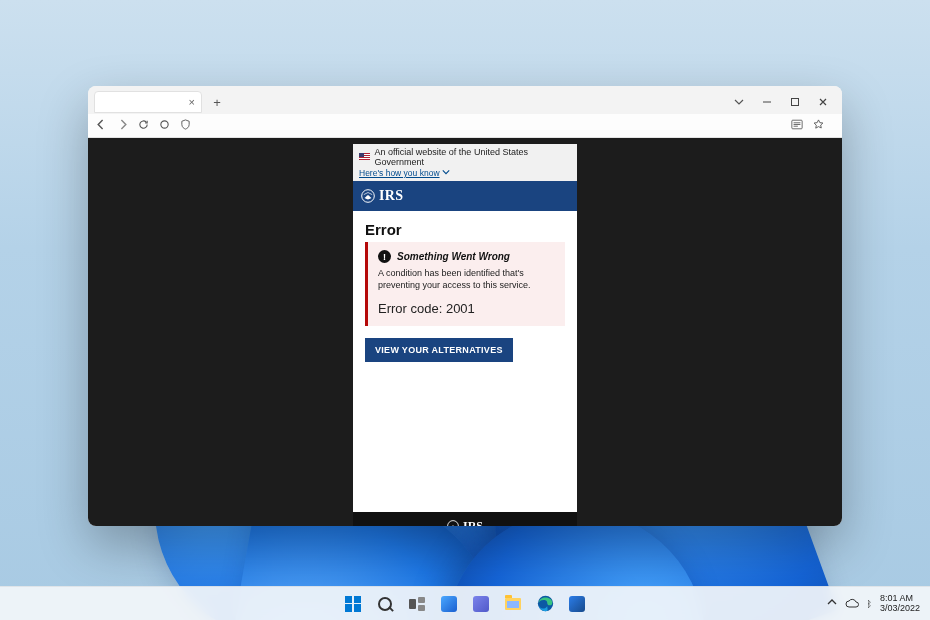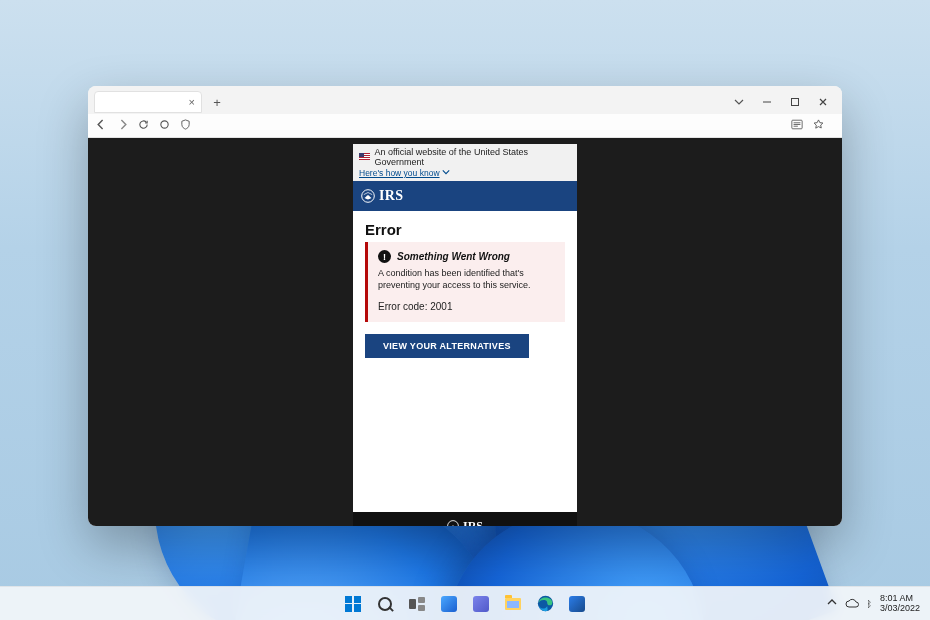--- a/index.html
+++ b/index.html
@@ -92,25 +92,25 @@
     .alert {
       border-left: 3px solid #b50909; background: #fbeeee; padding: 8px 10px 10px 10px;
     }
     .alert-head { display: flex; align-items: center; gap: 6px; margin-bottom: 4px; }
     .alert-icon {
       width: 13px; height: 13px; border-radius: 50%; background: #111; color: #fff;
       display: inline-flex; align-items: center; justify-content: center; font-size: 9px; font-weight: 700;
     }
     .alert-title { font-weight: 700; font-size: 10px; color: #111; font-style: italic; }
     .alert-msg { font-size: 9px; color: #222; line-height: 1.35; margin-bottom: 10px; }
-    .alert-code { font-size: 10px; color: #222; }
+    .alert-code { font-size: 13px; color: #222; }
 
     .cta {
       margin-top: 12px; display: inline-block; background: #1a4480; color: #fff;
-      font-size: 9px; font-weight: 600; padding: 7px 18px; letter-spacing: .3px; border: none;
+      font-size: 9px; font-weight: 600; padding: 7px 10px; letter-spacing: .3px; border: none;
     }
 
     .mobile-foot {
       margin-top: auto; height: 28px; background: #111; display: flex; align-items: center; justify-content: center; gap: 4px;
     }
     .irs-text-sm { color: #fff; font-weight: 700; font-size: 12px; font-family: Georgia, "Times New Roman", serif; }
 
     
     .taskbar {
       position: absolute; left: 0; bottom: 0; width: 930px; height: 34px;

